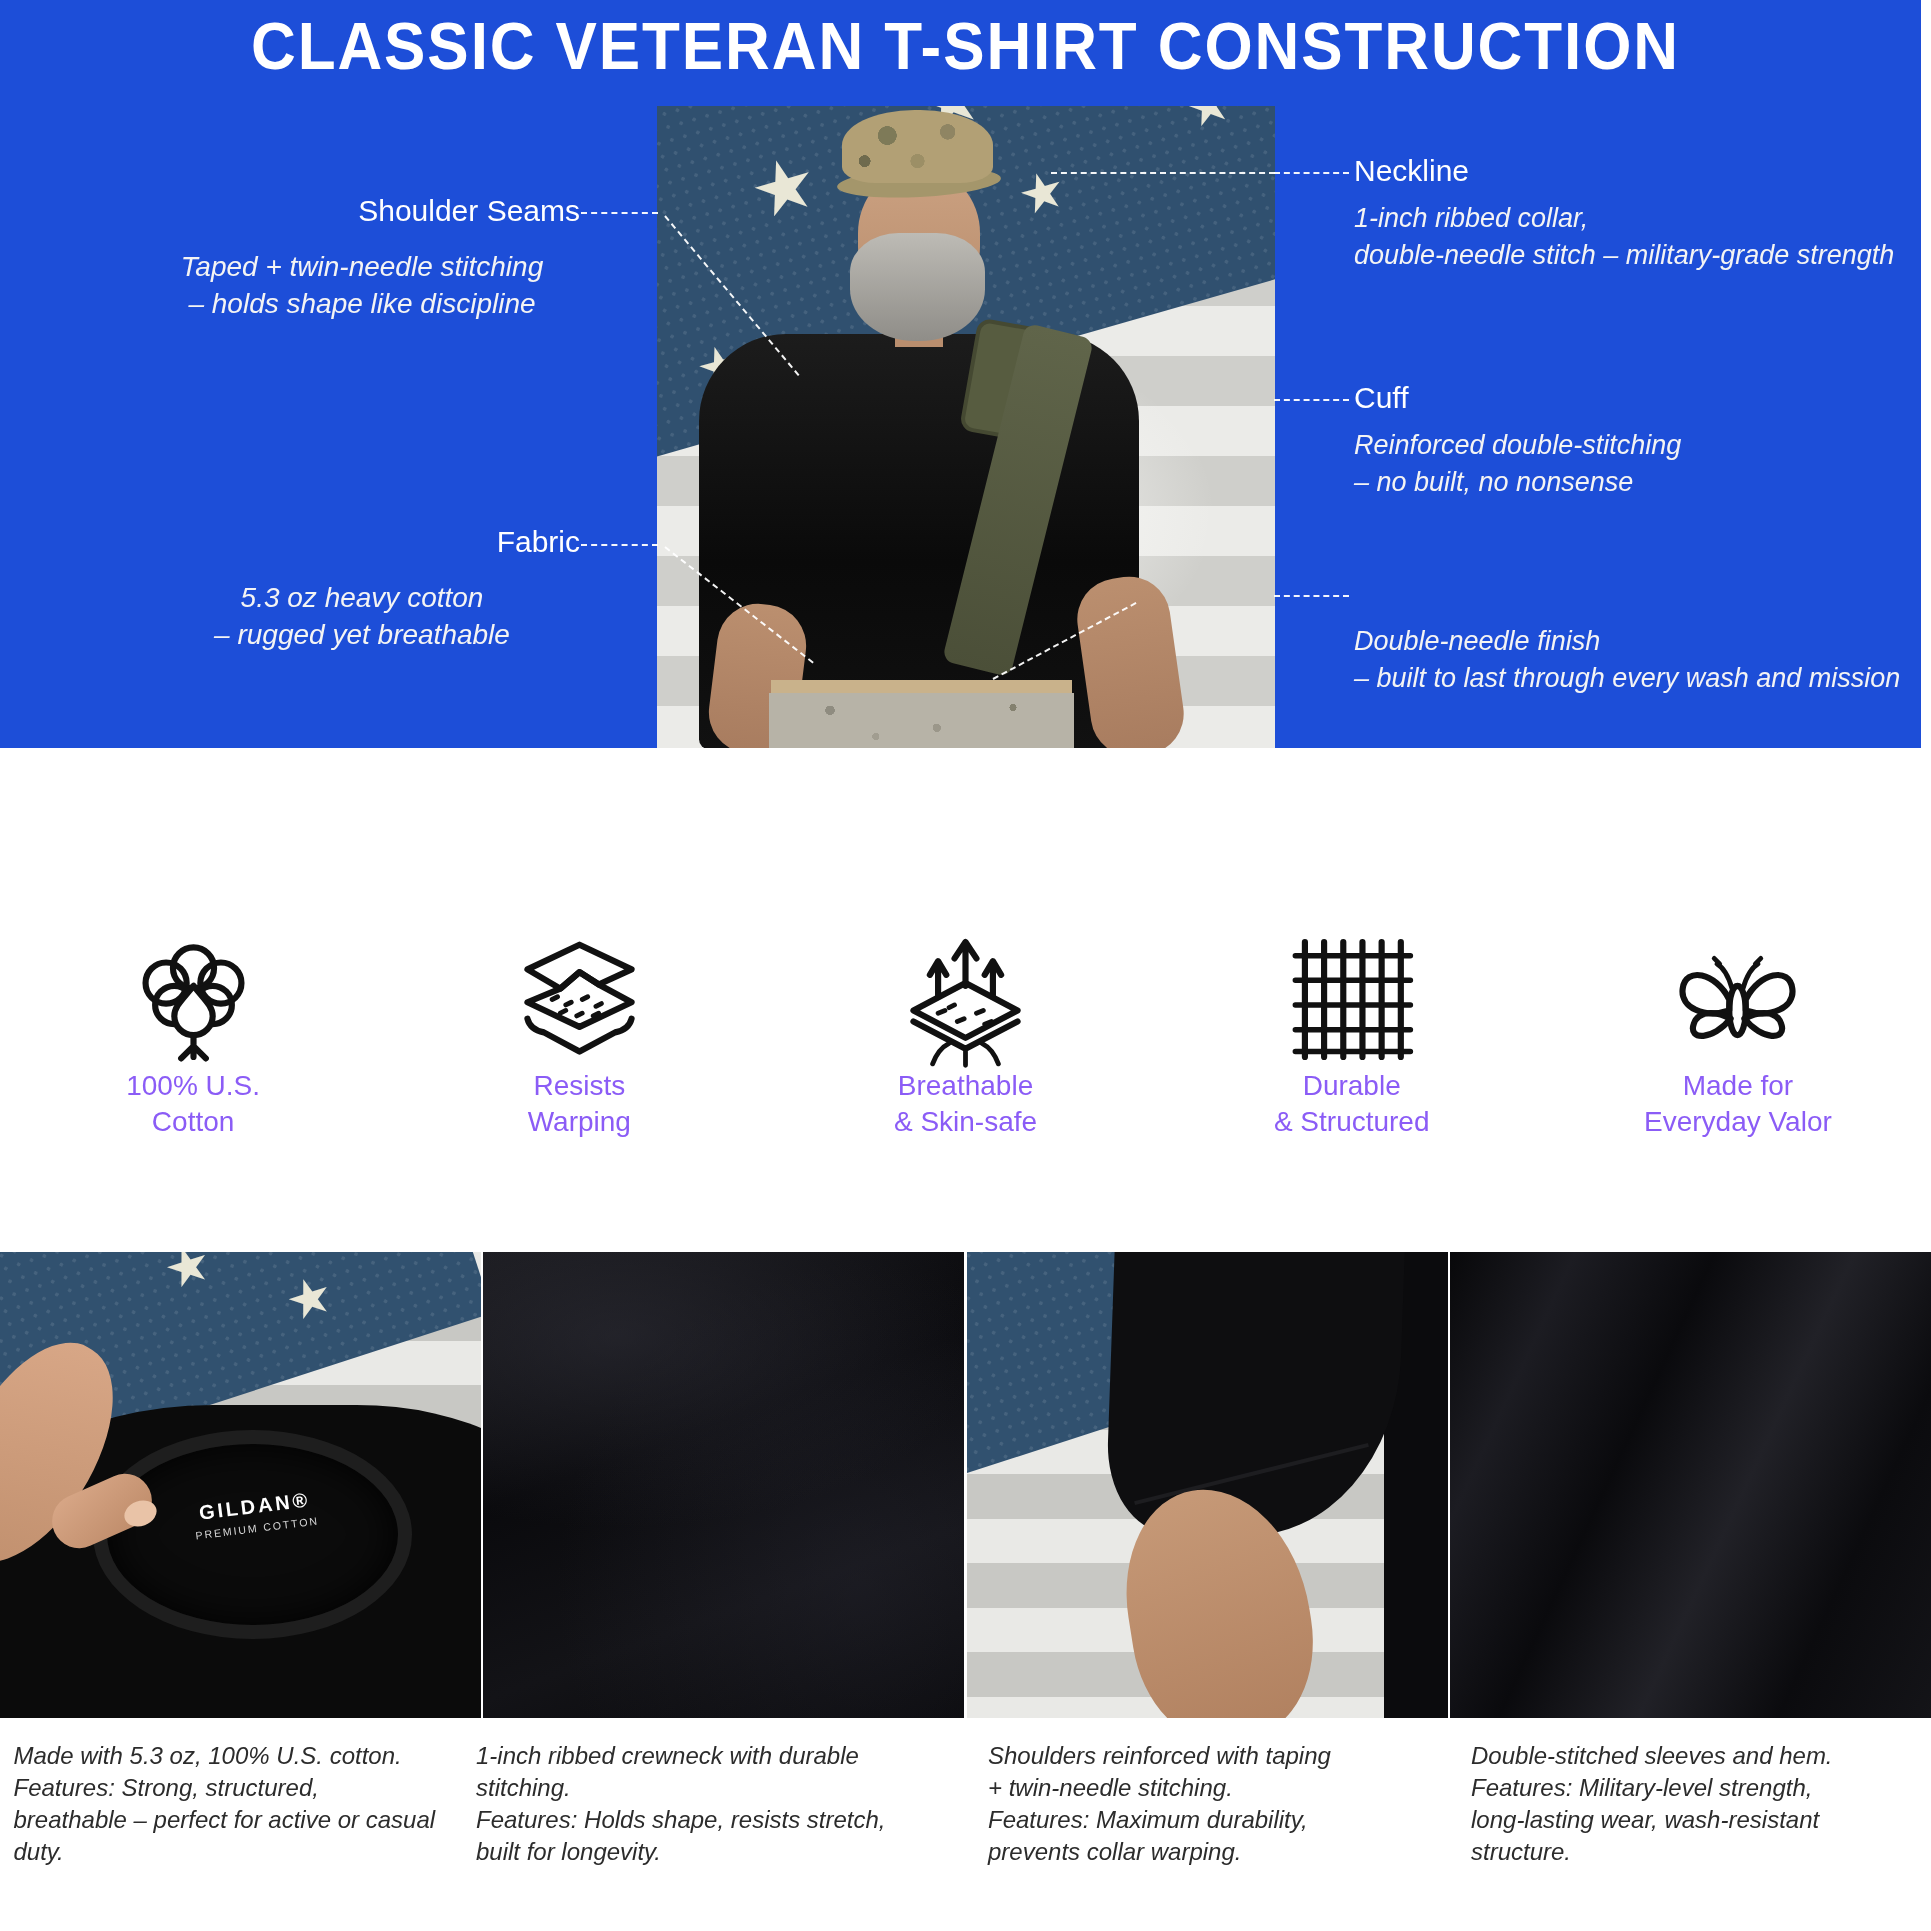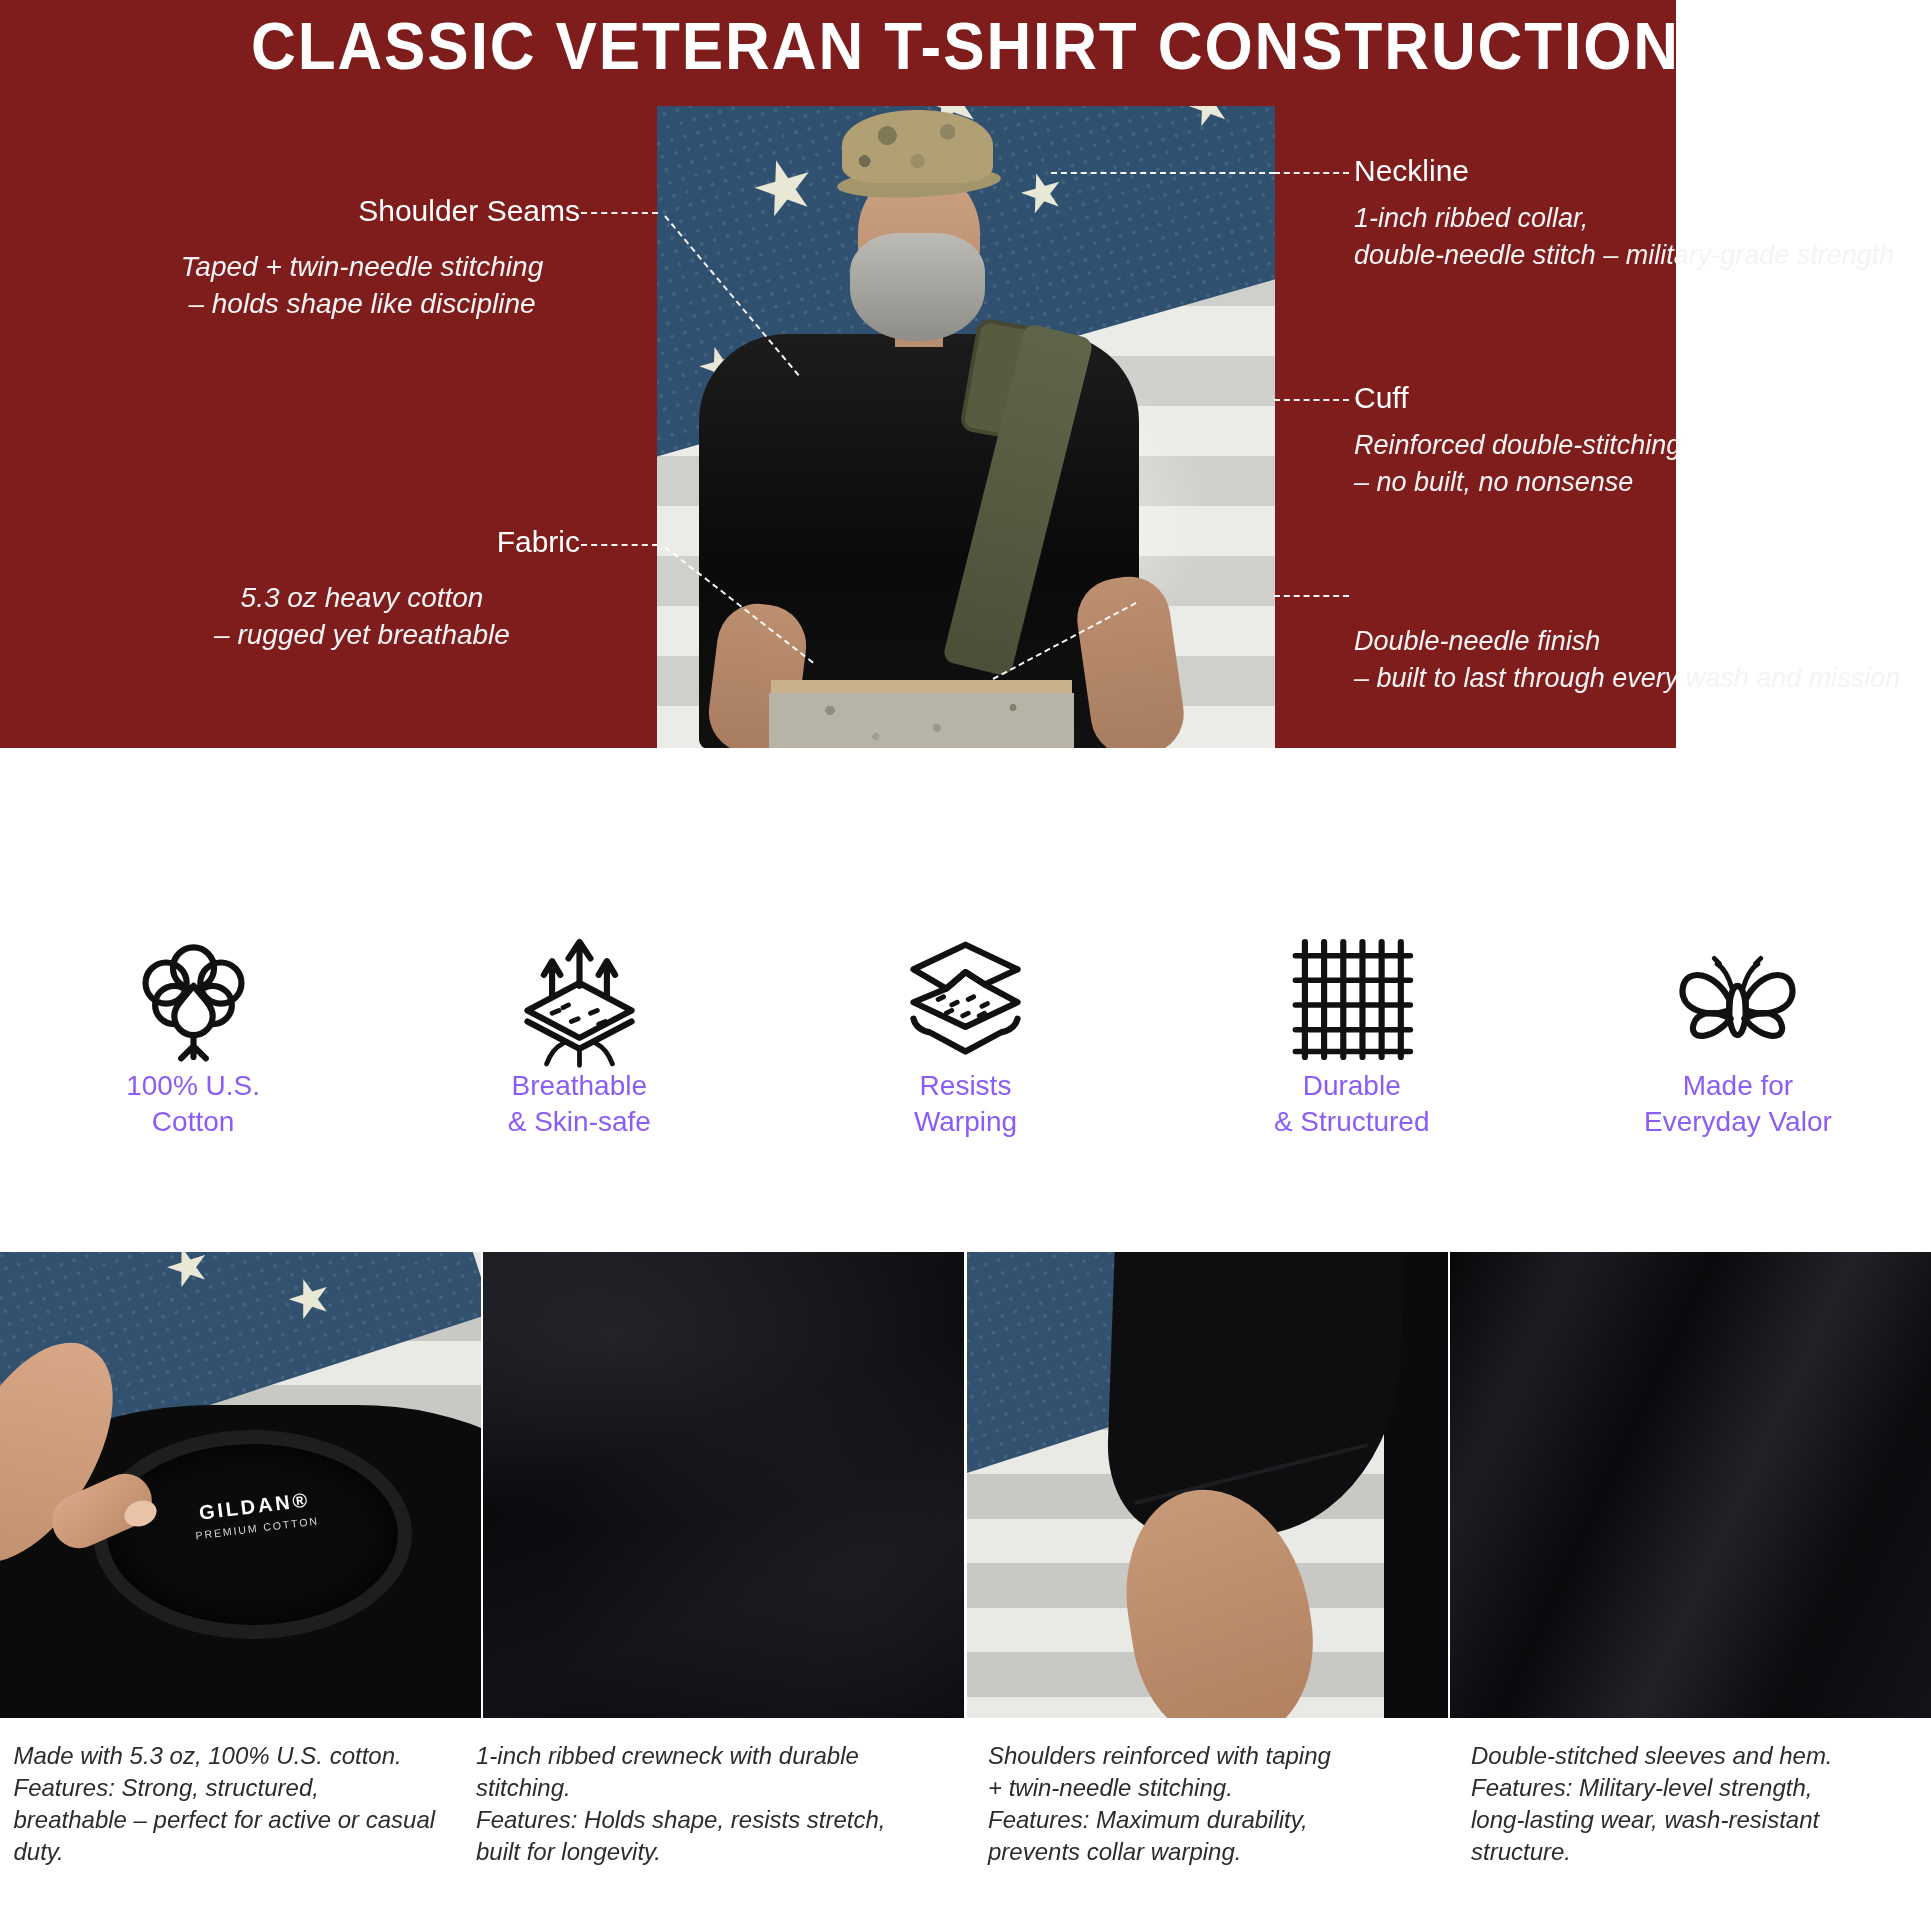--- a/index.html
+++ b/index.html
@@ -1,20 +1,20 @@
 <!DOCTYPE html>
 <html><head>
 <meta charset="utf-8">
 <style>
   * { margin:0; padding:0; box-sizing:border-box; }
   body { background:#444; font-family:"Liberation Sans", sans-serif; }
   .canvas { position:relative; width:1931px; height:1931px; background:#fff; overflow:hidden; margin:0 auto; }
 
   
-  .top-section { position:absolute; left:0; top:0; width:1676px; height:748px; background:#7f1d1d; }
+  .top-section { position:absolute; left:0; top:0; width:1921px; height:748px; background:#1d4ed8; }
   .page-title { position:absolute; left:0; top:9.7px; width:1931px; text-align:center;
     color:#fff; font-size:62px; font-weight:700; letter-spacing:1.9px; transform:scaleY(1.08); }
 
   
   .photo { position:absolute; left:657px; top:106px; width:618px; height:642px; overflow:hidden; background:#dededb; }
   .ph-stripes { position:absolute; inset:0; background:repeating-linear-gradient(180deg,#ebebe8 0 50px,#cfcfcb 50px 100px); }
   .ph-splash { position:absolute; left:58px; top:232px; width:502px; height:348px;
     background:radial-gradient(ellipse at center, rgba(250,250,248,.95) 0%, rgba(250,250,248,0) 70%); }
   .ph-blue { position:absolute; left:-126px; top:-164px; width:888px; height:415px; background:#30506f;
     transform:rotate(-16deg);
@@ -193,44 +193,44 @@
             <path d="M50 76 L50 92 M50 84 L41 93 M50 84 L59 93"></path>
           </g>
         </svg>
         <div class="f-label">100% U.S.
 Cotton</div>
       </div>
 
       <div class="feature">
         <svg viewBox="0 0 100 100">
           <g class="ic">
+            <path d="M12 28 L50 10 L88 28 L64 39 L50 30 L36 42 Z"></path>
+            <path d="M12 52 L36 42 L50 30 L64 39 L88 52 L50 70 Z"></path>
+            <path d="M12 64 Q14 72 24 74 L50 88 L76 74 Q86 72 88 64"></path>
+            <path d="M30 50 l4 -2 M40 54 l4 -2 M52 50 l4 -2 M62 55 l4 -2 M36 60 l4 -2 M48 62 l4 -2 M60 62 l4 -2" stroke-width="3.5"></path>
+          </g>
+        </svg>
+        <div class="f-label">Resists
+Warping</div>
+      </div>
+
+      <div class="feature">
+        <svg viewBox="0 0 100 100">
+          <g class="ic">
             <path d="M12 58 L50 38 L88 58 L50 78 Z"></path>
             <path d="M12 66 L50 86 L88 66"></path>
             <path d="M50 40 L50 10 M42 20 L50 8 L58 20"></path>
             <path d="M30 48 L30 24 M24 32 L30 22 L36 32"></path>
             <path d="M70 48 L70 24 M64 32 L70 22 L76 32"></path>
             <path d="M30 60 l5 -2 M44 66 l5 -2 M58 60 l5 -2 M64 68 l5 -2 M38 56 l4 -2" stroke-width="3.5"></path>
             <path d="M26 97 Q30 86 38 82 M50 98 L50 88 M74 97 Q70 86 62 82" stroke-width="3.5"></path>
           </g>
         </svg>
         <div class="f-label">Breathable
 &amp; Skin-safe</div>
-      </div>
-
-      <div class="feature">
-        <svg viewBox="0 0 100 100">
-          <g class="ic">
-            <path d="M12 28 L50 10 L88 28 L64 39 L50 30 L36 42 Z"></path>
-            <path d="M12 52 L36 42 L50 30 L64 39 L88 52 L50 70 Z"></path>
-            <path d="M12 64 Q14 72 24 74 L50 88 L76 74 Q86 72 88 64"></path>
-            <path d="M30 50 l4 -2 M40 54 l4 -2 M52 50 l4 -2 M62 55 l4 -2 M36 60 l4 -2 M48 62 l4 -2 M60 62 l4 -2" stroke-width="3.5"></path>
-          </g>
-        </svg>
-        <div class="f-label">Resists
-Warping</div>
       </div>
 
       <div class="feature">
         <svg viewBox="0 0 100 100">
           <g class="ic" stroke-width="5">
             <path d="M16 8 V92 M30 8 V92 M44 8 V92 M58 8 V92 M72 8 V92 M86 8 V92"></path>
             <path d="M9 18 H93 M9 36 H93 M9 54 H93 M9 72 H93 M9 88 H93" stroke-width="4"></path>
           </g>
         </svg>
         <div class="f-label">Durable

